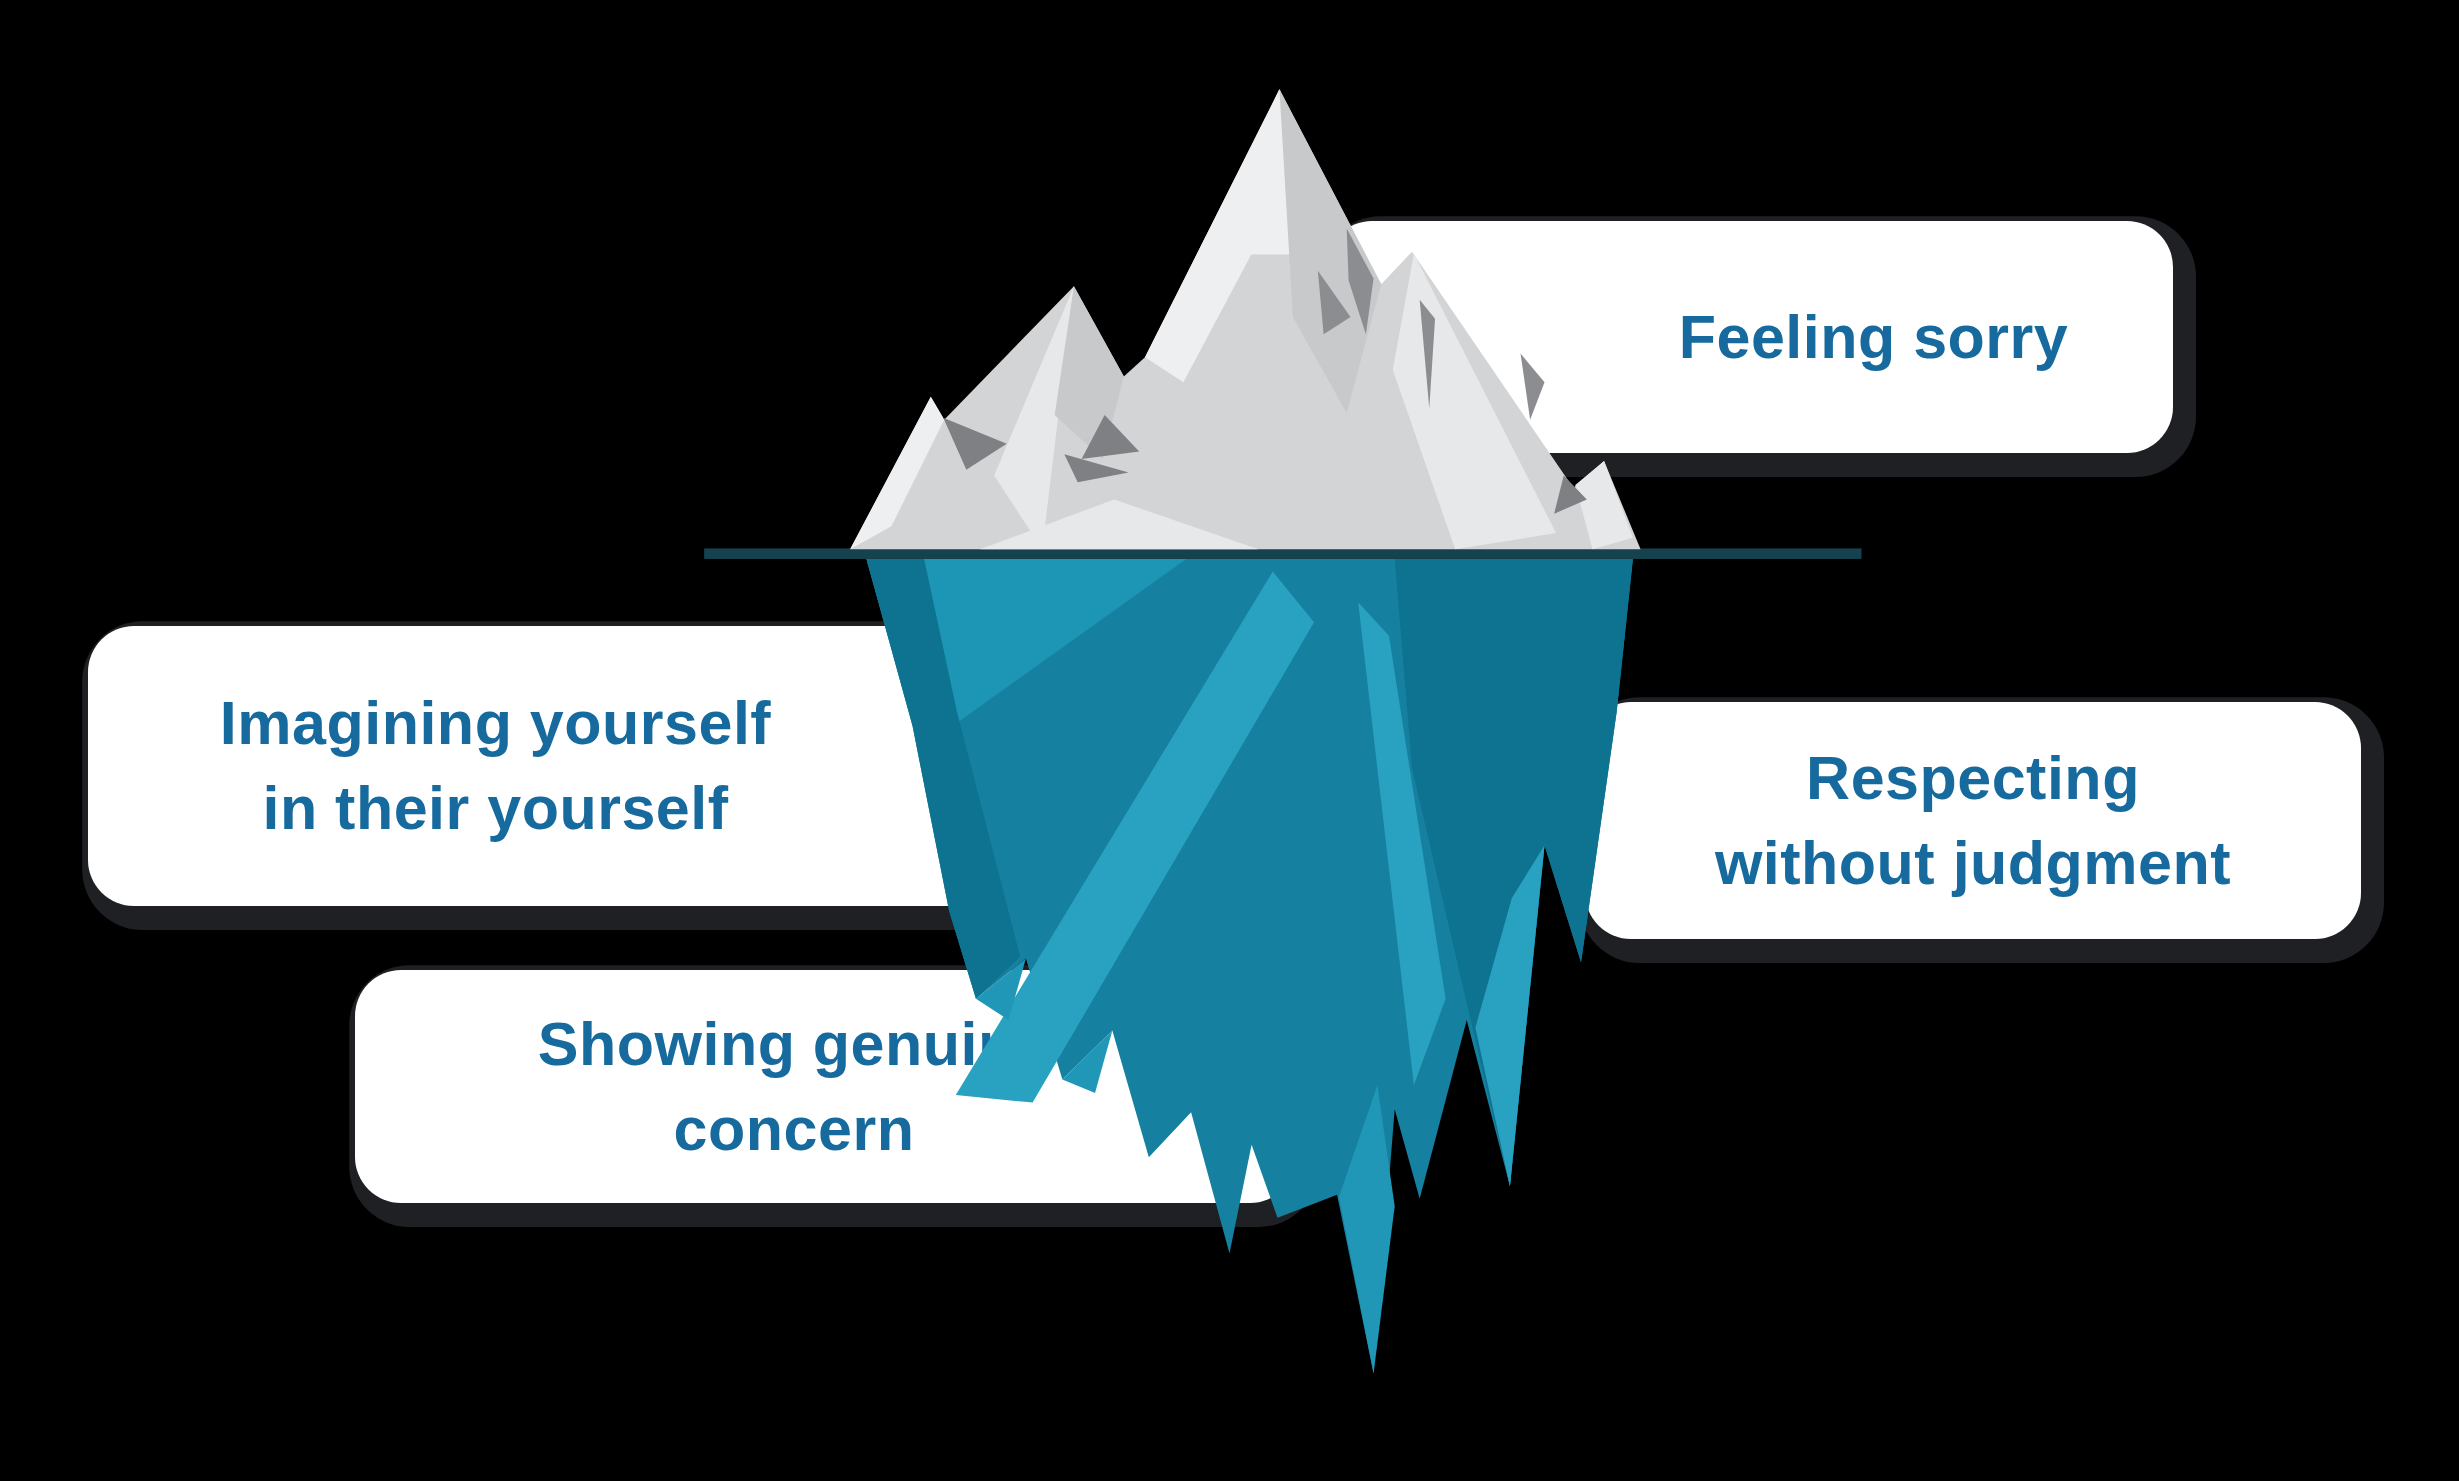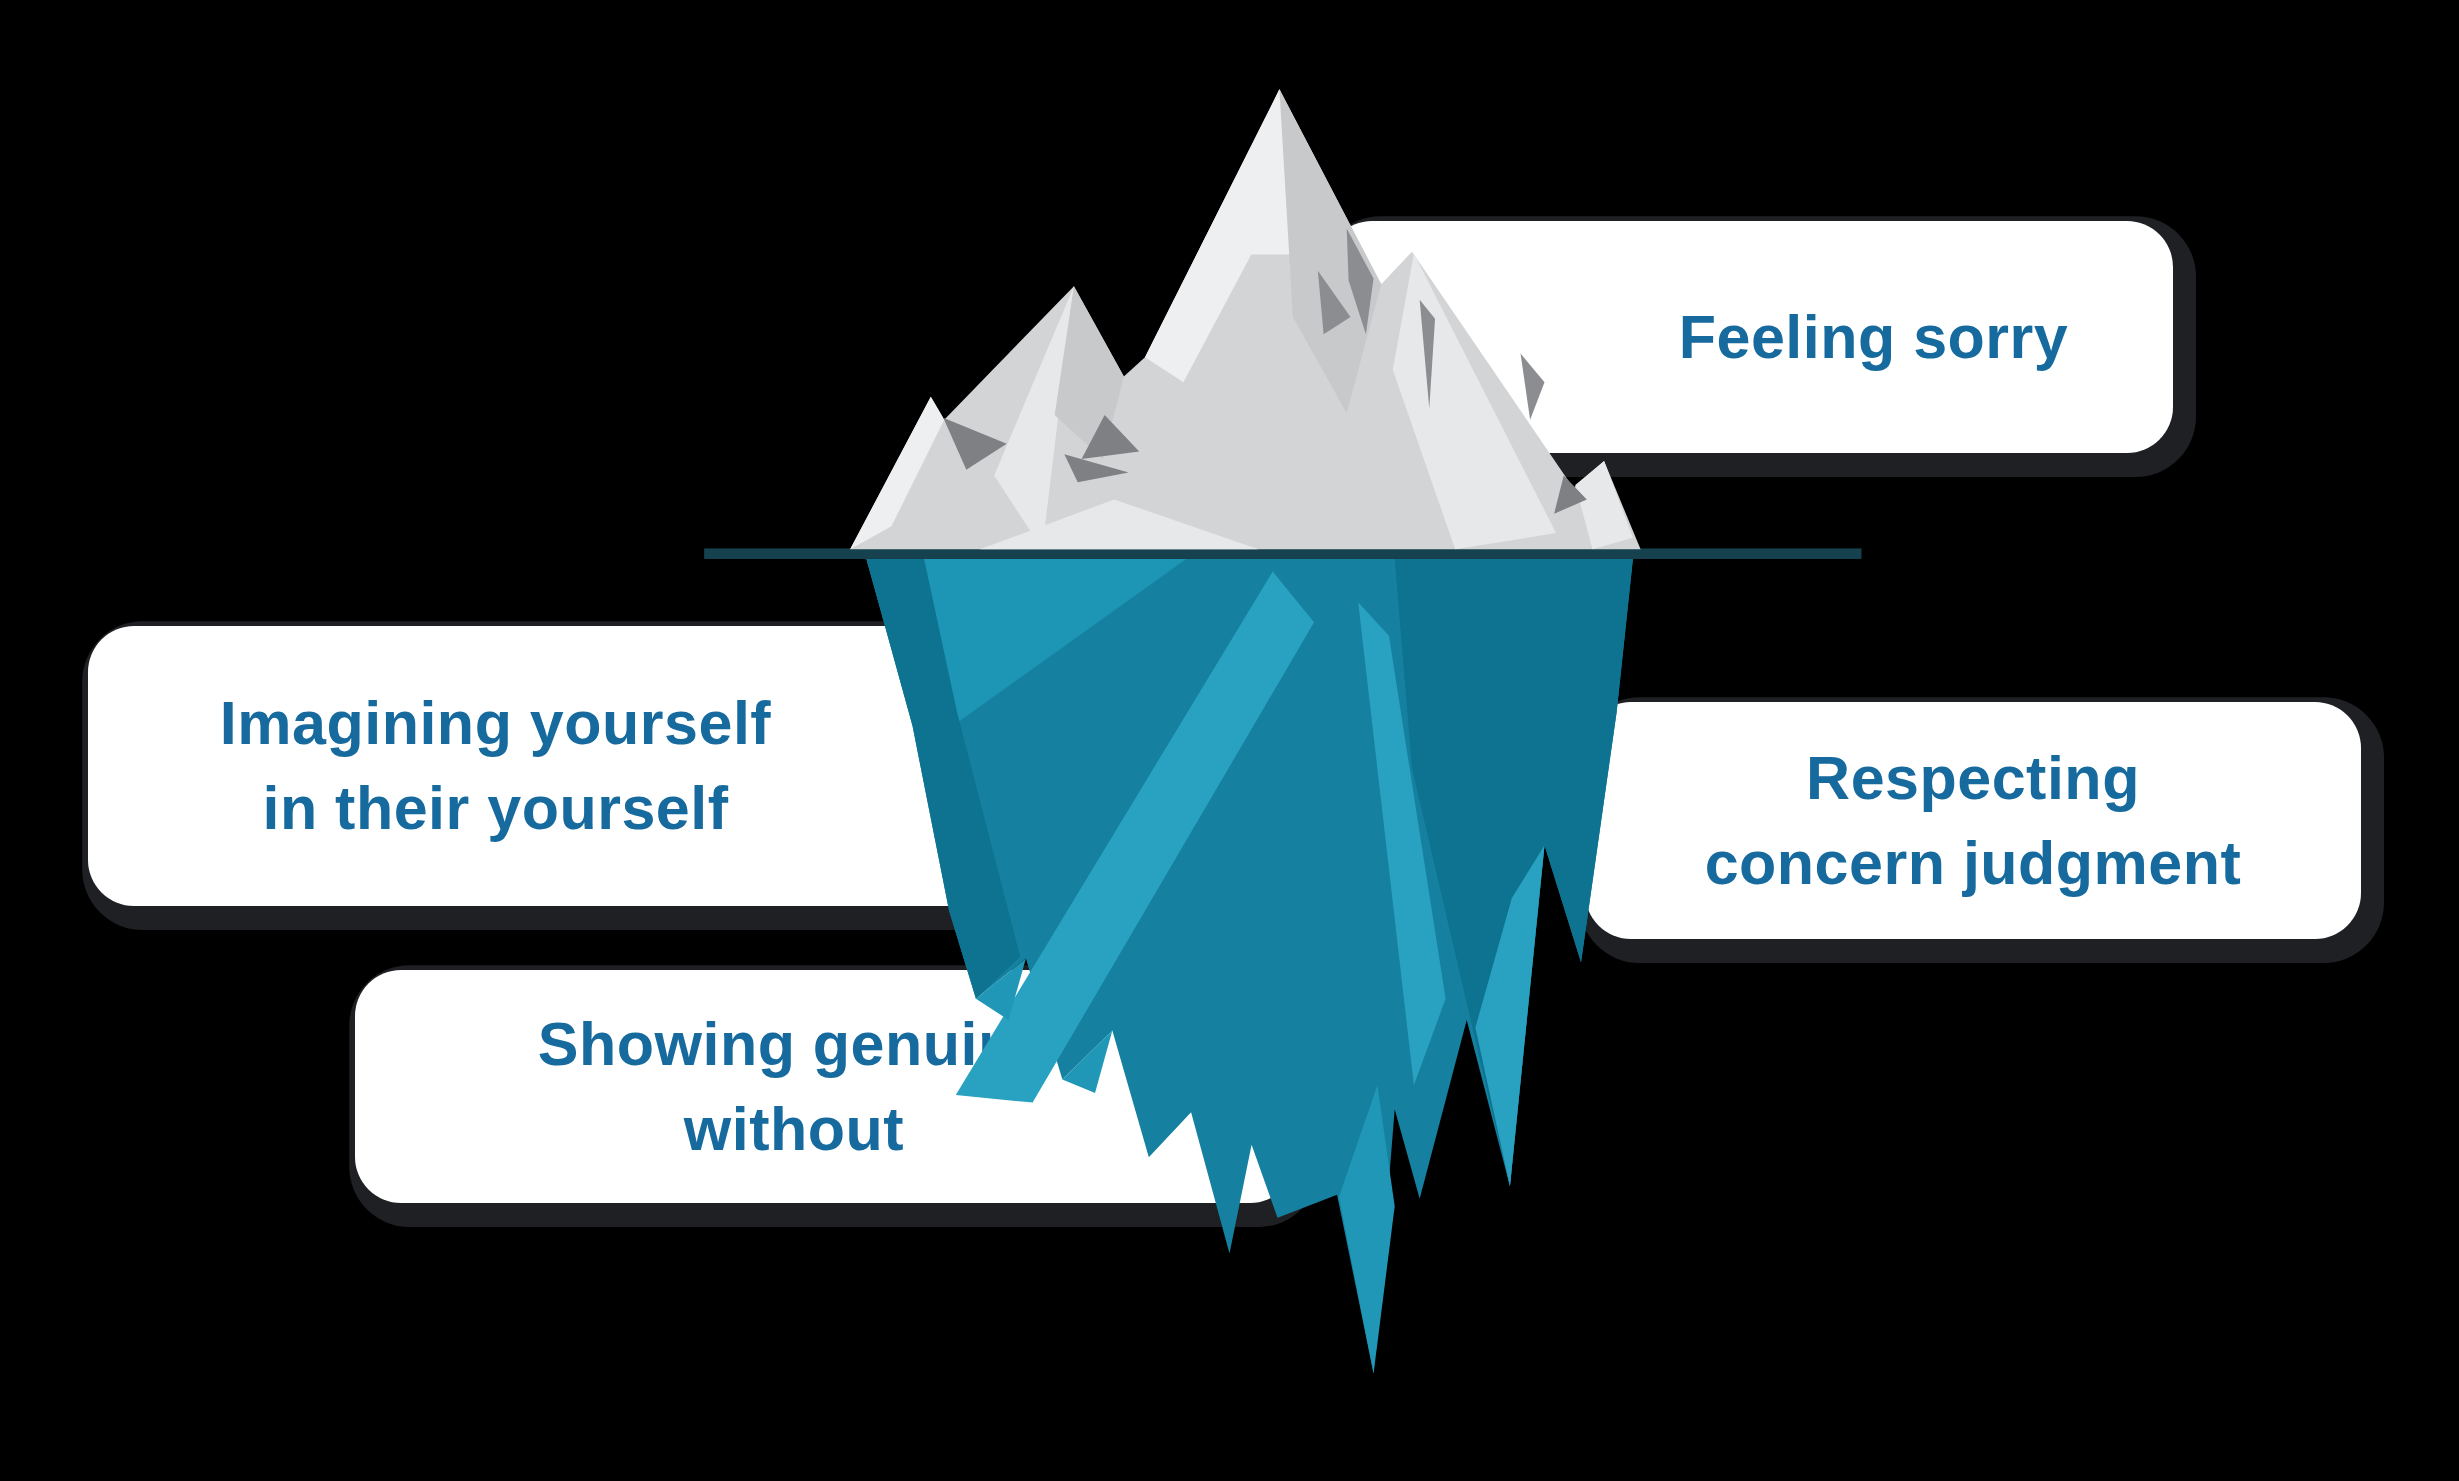--- a/index.html
+++ b/index.html
@@ -47,26 +47,26 @@
     <span class="line">Feeling sorry</span>
   </div>
 
   <div class="card" id="card-imagining">
     <span class="line">Imagining yourself</span>
     <span class="line">in their yourself</span>
   </div>
 
   <div class="card" id="card-showing">
     <span class="line">Showing genuine</span>
-    <span class="line">without</span>
+    <span class="line">concern</span>
   </div>
 
   <div class="card" id="card-respecting">
     <span class="line">Respecting</span>
-    <span class="line">concern judgment</span>
+    <span class="line">without judgment</span>
   </div>
 
   <svg class="iceberg-svg" viewBox="0 0 2560 1542" xmlns="http://www.w3.org/2000/svg">
       <rect x="733" y="571" width="1205" height="11" fill="#16414e"></rect>
       <g>
         <polygon points="885,572 969,413 983,437 1118,298 1170,392 1192,372 1332,93 1438,296 1470,262 1638,508 1670,480 1708,572" fill="#d3d4d6"></polygon>
         <polygon points="1332,93 1258,265 1405,265" fill="#eeeff0"></polygon>
         <polygon points="1332,93 1438,296 1402,430 1346,330" fill="#c7c9cb"></polygon>
         <polygon points="1332,93 1192,372 1232,398 1316,240" fill="#eeeff0"></polygon>
         <polygon points="885,572 969,413 983,437 928,548" fill="#eeeff0"></polygon>

